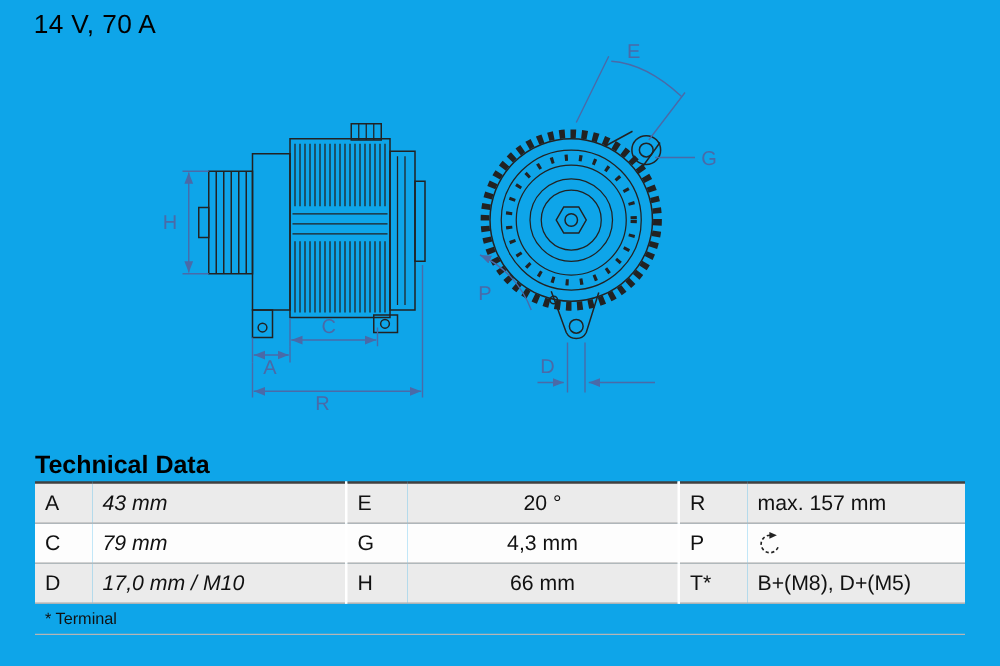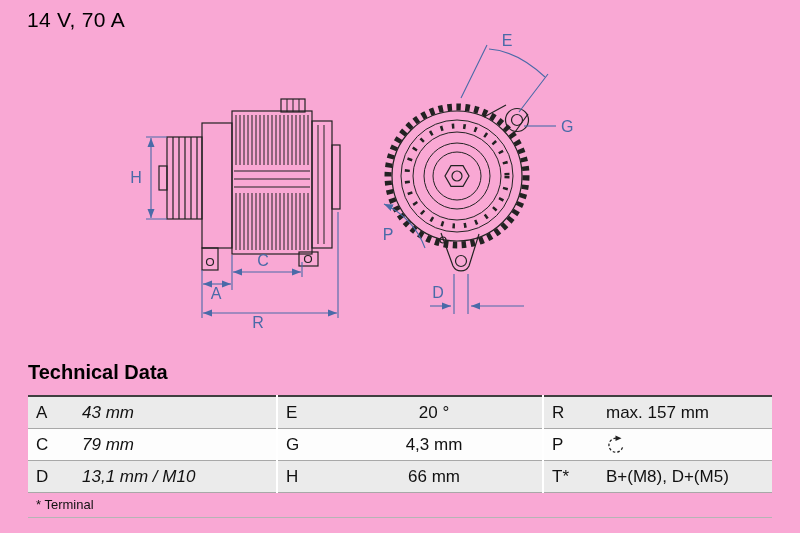--- a/index.html
+++ b/index.html
@@ -1,21 +1,21 @@
 <!DOCTYPE html>
 <html><head>
 <meta charset="utf-8">
 <style>
   html,body{margin:0;padding:0;background:#fff;}
-  .page{position:relative;width:800px;height:533px;background:#f9a8d4;overflow:hidden;
+  .page{position:relative;width:800px;height:533px;background:#0ea5e9;overflow:hidden;
         font-family:"Liberation Sans",sans-serif;color:#000;}
   .rating{position:absolute;left:27px;top:8px;font-size:21px;letter-spacing:.3px;}
   .diagram-svg{position:absolute;left:0;top:0;}
   .tech{position:absolute;left:28px;top:361px;width:744px;}
-  .tech-title{font-size:20px;font-weight:700;margin-bottom:11px;}
+  .tech-title{font-size:20px;font-weight:700;margin-bottom:1px;}
   .spec-table{width:100%;border-collapse:collapse;border-top:2px solid #404040;font-size:17px;color:#111;}
   .spec-table td{padding:5px 8px;border-bottom:1px solid #a8a8a8;vertical-align:middle;height:21px;}
   tr.shade{background:#ebebeb;}
   tr.plain{background:#fdfdfd;}
   td.k{width:30px;}
   td.v1{width:186px;font-style:italic;}
   td.k2{width:32px;border-left:2px solid #fff;}
   td.v2{width:200px;text-align:center;}
   td.k3{width:38px;border-left:2px solid #fff;}
   .rot-icon{display:inline-block;vertical-align:middle;}
@@ -144,21 +144,21 @@
           <td class="k3">P</td>
           <td class="v3">
             <svg class="rot-icon" width="20" height="20" viewBox="0 0 20 20">
               <path d="M 10,3.2 A 7,7 0 1 0 16.8,11.5" fill="none" stroke="#222" stroke-width="1.3" stroke-dasharray="2.6 2"></path>
               <path d="M 9.5,0.5 L 15.5,3.2 L 9.5,6 Z" fill="#222"></path>
             </svg>
           </td>
         </tr>
         <tr class="shade">
           <td class="k">D</td>
-          <td class="v1">13,1 mm / M10</td>
+          <td class="v1">17,0 mm / M10</td>
           <td class="k2">H</td>
           <td class="v2">66 mm</td>
           <td class="k3">T*</td>
           <td class="v3">B+(M8), D+(M5)</td>
         </tr>
       </tbody>
     </table>
 
     <div class="footnote">* Terminal</div>
   </div>

